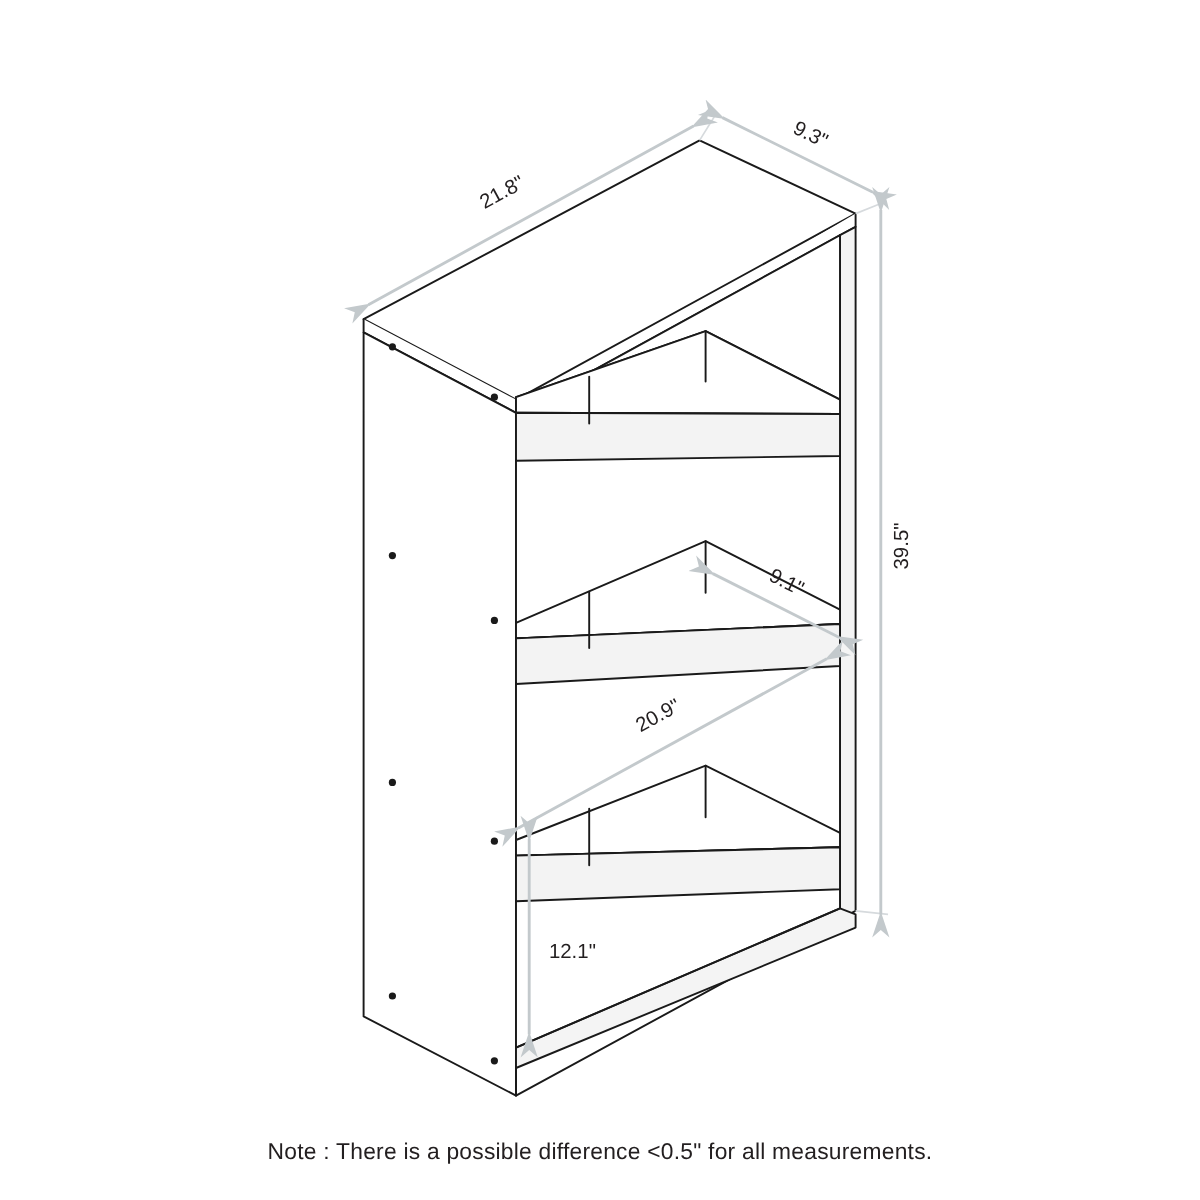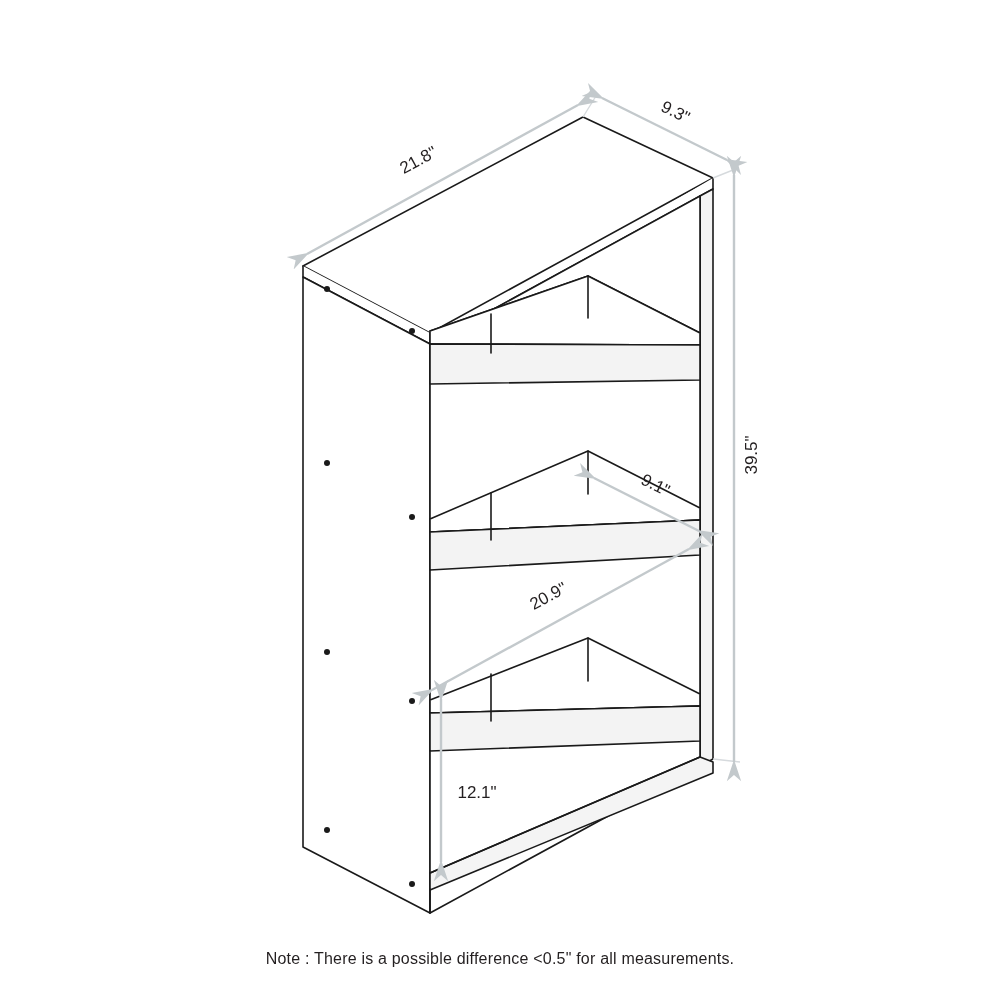--- a/index.html
+++ b/index.html
@@ -26,21 +26,21 @@
     display: block;
     width: 1000px;
     height: 1000px;
   }
   .note {
     position: absolute;
     left: 0;
     top: 950px;
     width: 1000px;
     text-align: center;
-    font-size: 16px;
+    font-size: 19px;
     color: #231f20;
     font-family: "Liberation Sans", sans-serif;
     letter-spacing: 0.2px;
   }
   .dim-text {
     font-family: "Liberation Sans", sans-serif;
     font-size: 17px;
     fill: #231f20;
   }
 </style>

